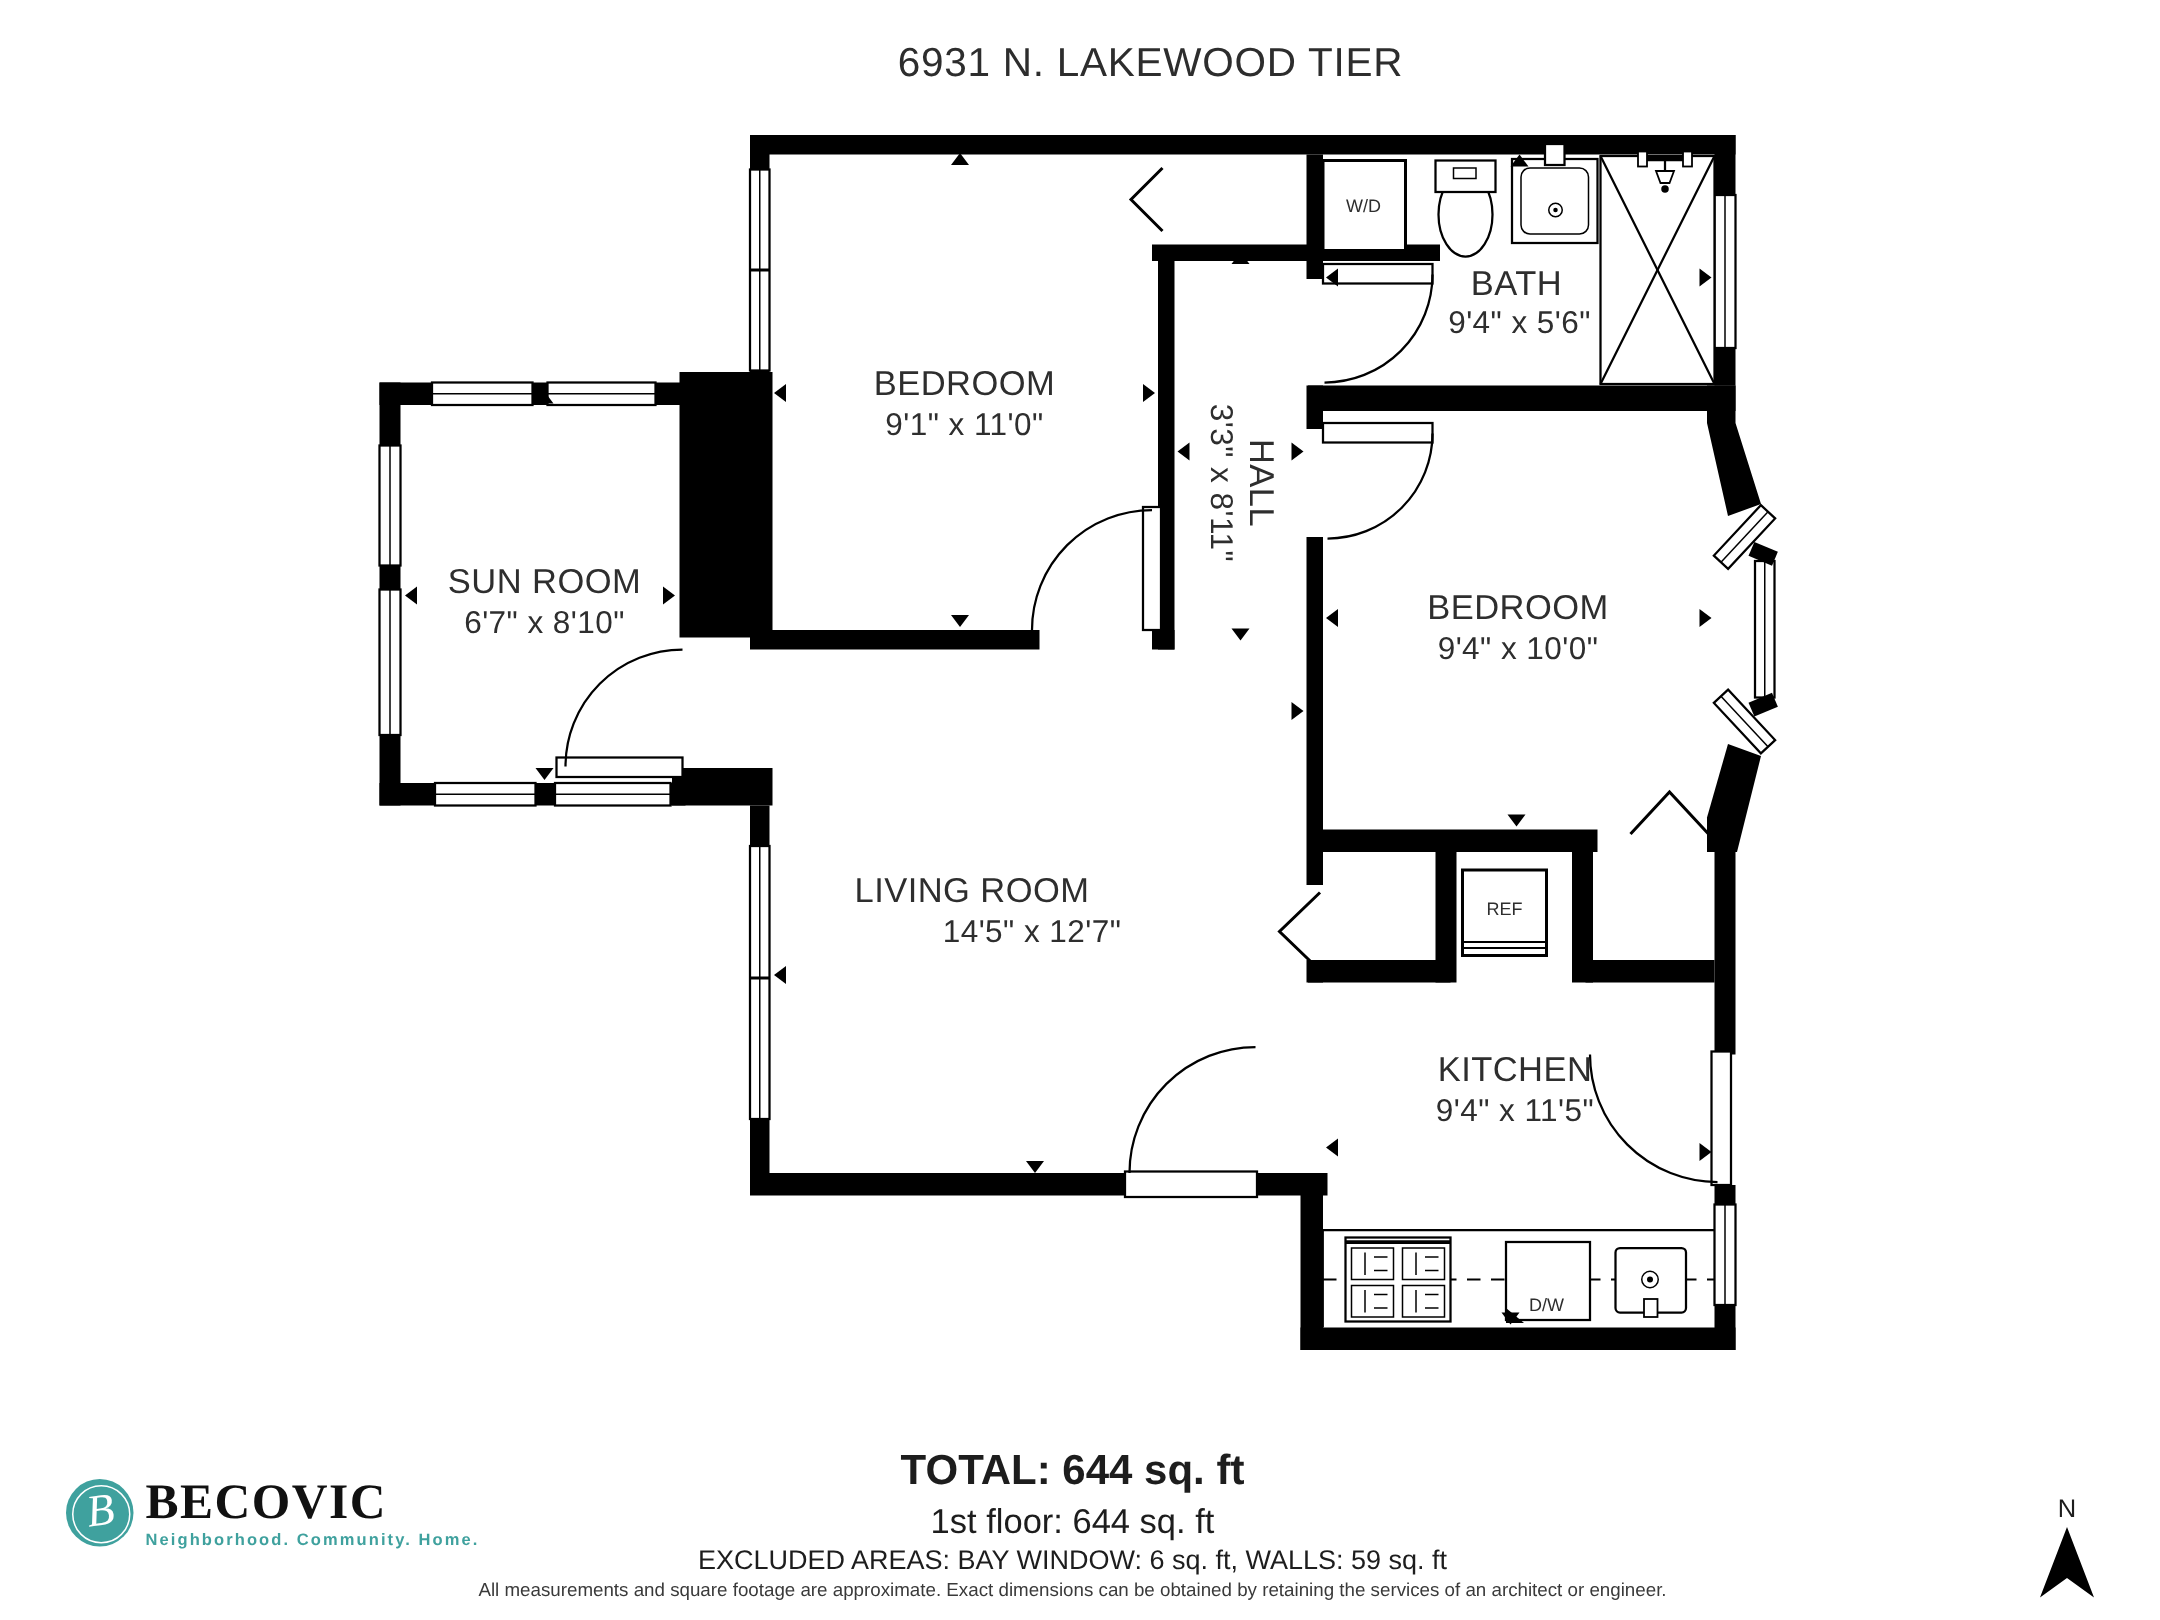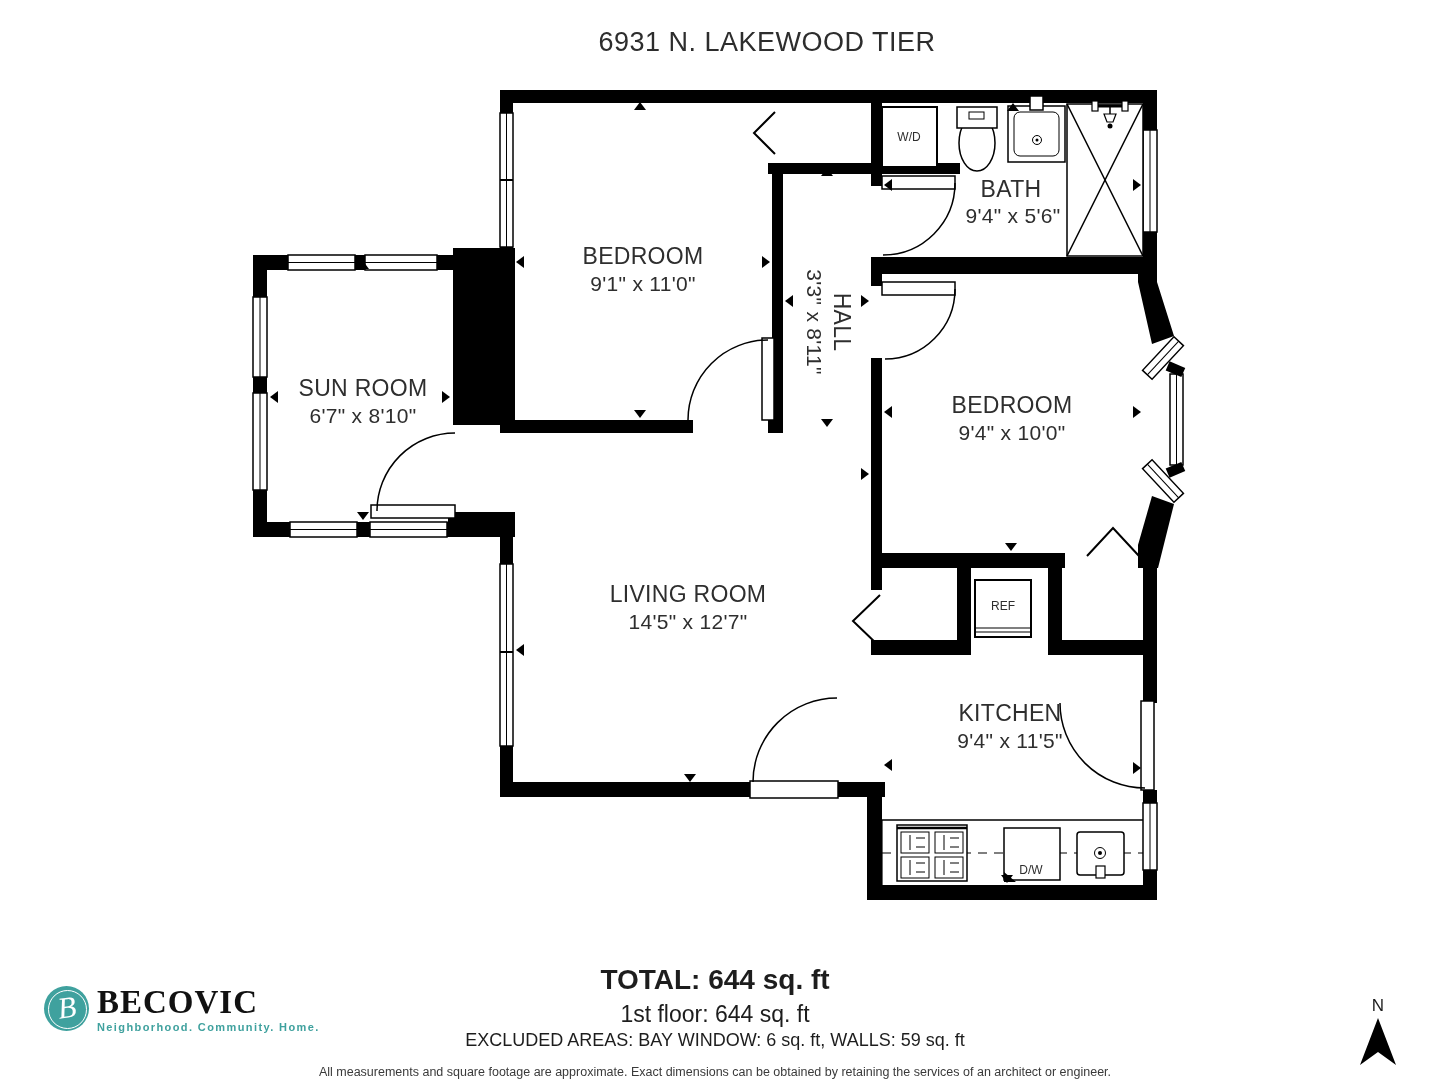--- a/index.html
+++ b/index.html
@@ -9,21 +9,21 @@
   #title{font-size:27px;letter-spacing:.5px;color:#2d2d2d;}
   .room-name{font-size:23px;letter-spacing:.3px;text-align:center;}
   .room-dims{font-size:21px;letter-spacing:.3px;text-align:center;}
   .fixture-label{font-size:12px;}
   #hall-label{transform:translate(-50%,-50%) rotate(90deg);text-align:center;line-height:1.25;}
   #plan-svg{position:absolute;left:0;top:0;}
   #footer{position:absolute;left:215px;top:962px;width:1000px;text-align:center;}
   #footer .total{font-size:28px;font-weight:bold;line-height:1.32;color:#1d1d1d;}
   #footer .floor1{font-size:23px;line-height:1.32;color:#1d1d1d;}
   #footer .excluded{font-size:18px;line-height:1.32;color:#1d1d1d;}
-  #footer .disclaimer{font-size:12.5px;margin-top:12px;color:#3a3a3a;}
+  #footer .disclaimer{font-size:12.5px;color:#3a3a3a;}
   #logo{position:absolute;left:44px;top:986px;display:flex;align-items:flex-start;}
   #logo-circle{width:45px;height:45px;border-radius:50%;background:#3fa19e;position:relative;flex:0 0 auto;}
   #logo-circle .ring{position:absolute;left:4px;top:4px;width:37px;height:37px;border:1.5px solid #fff;border-radius:50%;}
   #logo-circle .mono{position:absolute;left:50%;top:50%;transform:translate(-50%,-54%) rotate(-8deg);
       font-family:"Liberation Serif", serif;font-style:italic;font-size:30px;color:#fff;}
   #logo-text{margin-left:8px;}
   #logo-word{font-family:"Liberation Serif", serif;font-weight:bold;font-size:33px;line-height:1.0;
       color:#111;letter-spacing:1px;}
   #logo-tag{font-size:11px;font-weight:bold;letter-spacing:1.4px;color:#3fa19e;margin-top:2px;}
   #compass{position:absolute;left:1354px;top:996px;width:48px;text-align:center;}
@@ -278,21 +278,21 @@
     <div class="room-name">HALL</div>
     <div class="room-dims">3'3" x 8'11"</div>
   </div>
 
   <div class="abs room-name" style="left:363px;top:388px;">SUN ROOM</div>
   <div class="abs room-dims" style="left:363px;top:416px;">6'7" x 8'10"</div>
 
   <div class="abs room-name" style="left:1012px;top:405px;">BEDROOM</div>
   <div class="abs room-dims" style="left:1012px;top:433px;">9'4" x 10'0"</div>
 
-  <div class="abs room-name" style="left:688px;top:594px;text-align:right;">LIVING ROOM</div>
+  <div class="abs room-name" style="left:648px;top:594px;text-align:right;">LIVING ROOM</div>
   <div class="abs room-dims" style="left:688px;top:622px;">14'5" x 12'7"</div>
 
   <div class="abs room-name" style="left:1010px;top:713px;">KITCHEN</div>
   <div class="abs room-dims" style="left:1010px;top:741px;">9'4" x 11'5"</div>
 
   <div class="abs fixture-label" style="left:909px;top:137px;">W/D</div>
   <div class="abs fixture-label" style="left:1003px;top:606px;">REF</div>
   <div class="abs fixture-label" style="left:1031px;top:846px;margin-top:24px;">D/W</div>
 
   <div id="footer">

